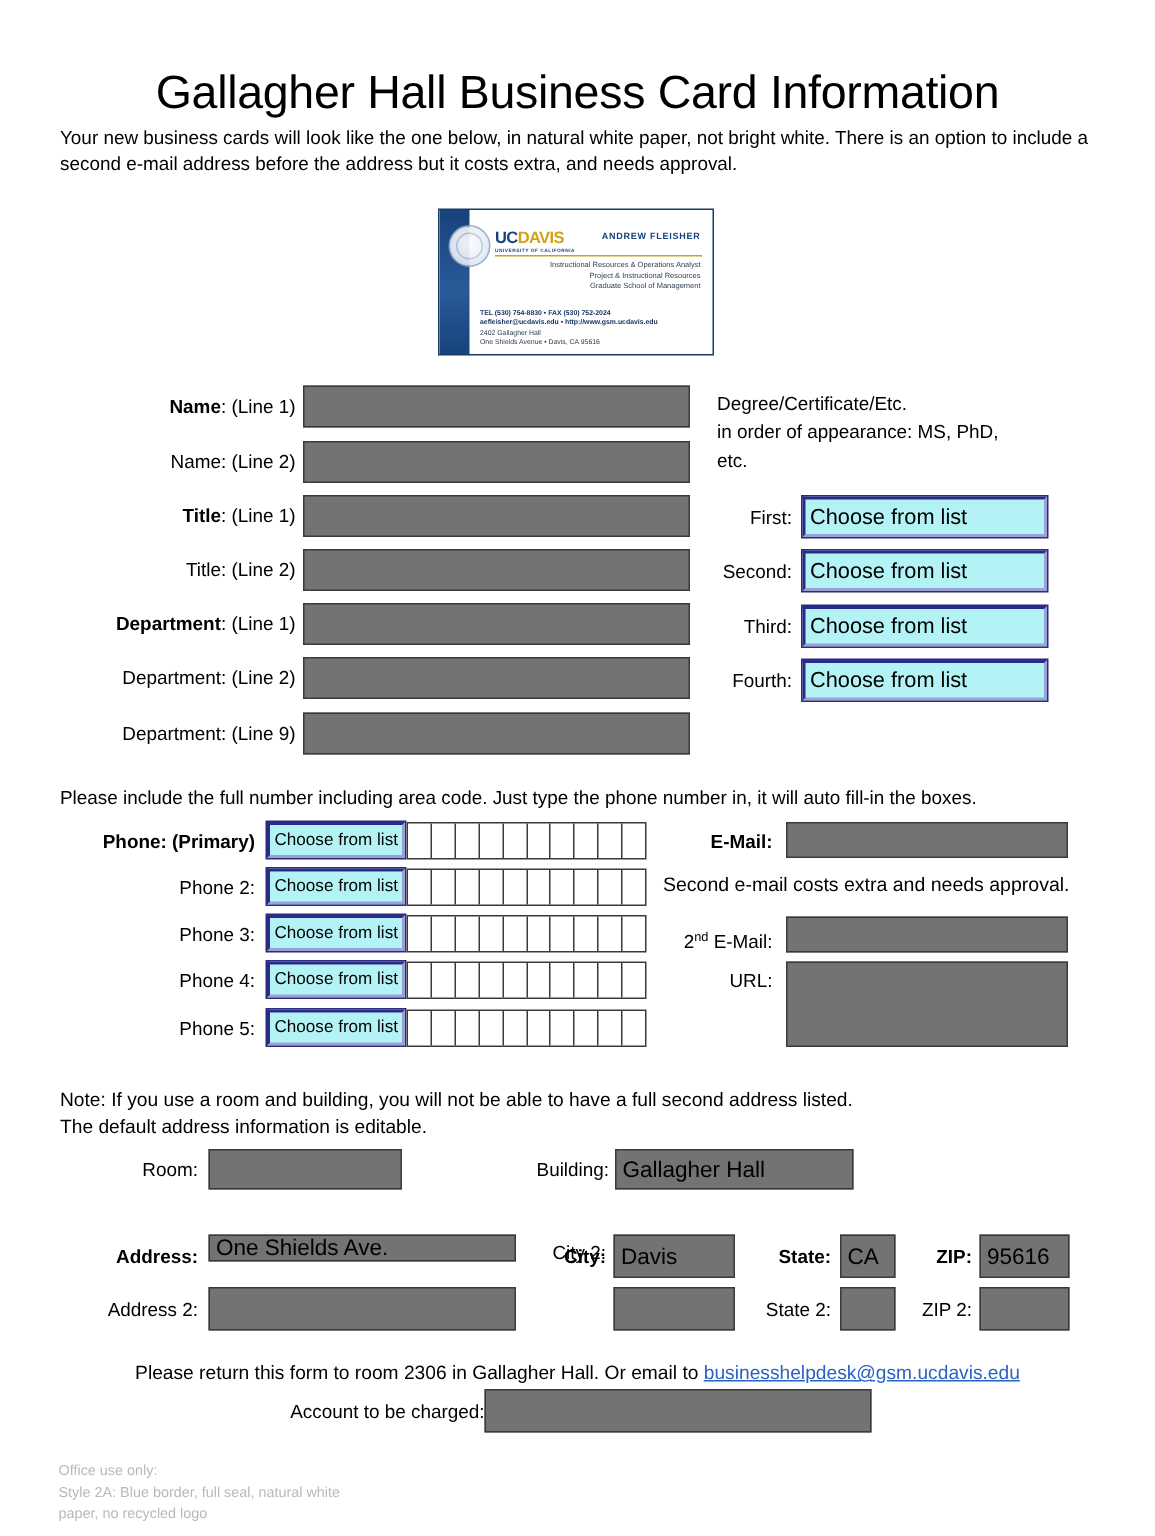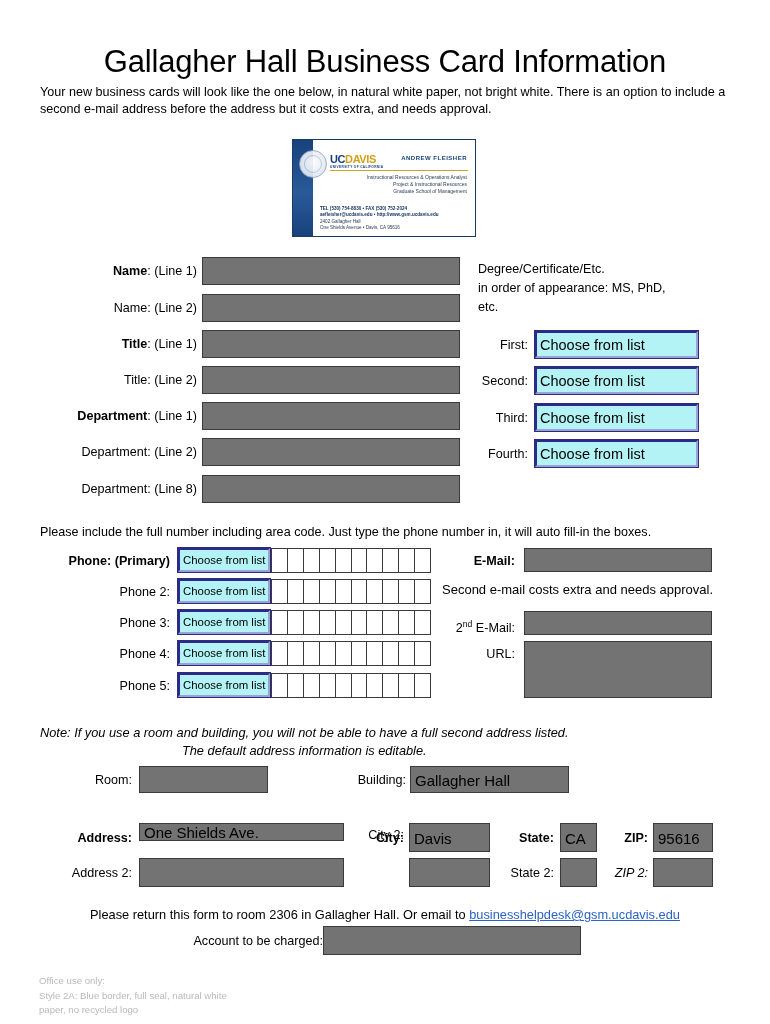--- a/index.html
+++ b/index.html
@@ -195,24 +195,22 @@
 
   
   .helper {
     position: absolute;
     font-size: 12.6px;
     line-height: 17px;
     white-space: nowrap;
   }
   .note {
     position: absolute;
-    font-style: italic;
     font-size: 12.8px;
     line-height: 18px;
-    text-align: center;
   }
   .degree-note {
     position: absolute;
     left: 478px; top: 260px;
     width: 250px;
     font-size: 12.6px;
     line-height: 19px;
   }
   .return-line {
     position: absolute;
@@ -289,21 +287,21 @@
   <div class="lbl" style="left:30px; top:409px; width:167px;"><b>Department</b><span>: (Line 1)</span></div>
   <div class="box" style="left:202px; top:402px; width:258px; height:28px;">
       <span class="val"></span>
     </div>
 
   <div class="lbl" style="left:30px; top:445px; width:167px;"><span>Department: (Line 2)</span></div>
   <div class="box" style="left:202px; top:438px; width:258px; height:28px;">
       <span class="val"></span>
     </div>
 
-  <div class="lbl" style="left:30px; top:482px; width:167px;"><span>Department: (Line 8)</span></div>
+  <div class="lbl" style="left:30px; top:482px; width:167px;"><span>Department: (Line 9)</span></div>
   <div class="box" style="left:202px; top:475px; width:258px; height:28px;">
       <span class="val"></span>
     </div>
 
   <div class="degree-note">
     <div>Degree/Certificate/Etc.</div>
     <div>in order of appearance: MS, PhD,</div>
     <div>etc.</div>
   </div>
 
@@ -474,21 +472,21 @@
   <div class="lbl" style="left:338px; top:828px; width:66px;">City 2:</div>
   <div class="box" style="left:409px; top:858px; width:81px; height:29px;">
       <span class="val"></span>
     </div>
 
   <div class="lbl" style="left:488px; top:866px; width:66px;">State 2:</div>
   <div class="box" style="left:560px; top:858px; width:37px; height:29px;">
       <span class="val"></span>
     </div>
 
-  <div class="lbl" style="left:594px; top:866px; width:54px;font-style:italic;">ZIP 2:</div>
+  <div class="lbl" style="left:594px; top:866px; width:54px;">ZIP 2:</div>
   <div class="box" style="left:653px; top:858px; width:60px; height:29px;">
       <span class="val"></span>
     </div>
 
   <div class="return-line">
     <span>Please return this form to room 2306 in Gallagher Hall. Or email to </span><a href="#">businesshelpdesk@gsm.ucdavis.edu</a>
   </div>
 
   <div class="lbl" style="left:160px; top:934px; width:163px;">Account to be charged:</div>
   <div class="box" style="left:323px; top:926px; width:258px; height:29px;">

